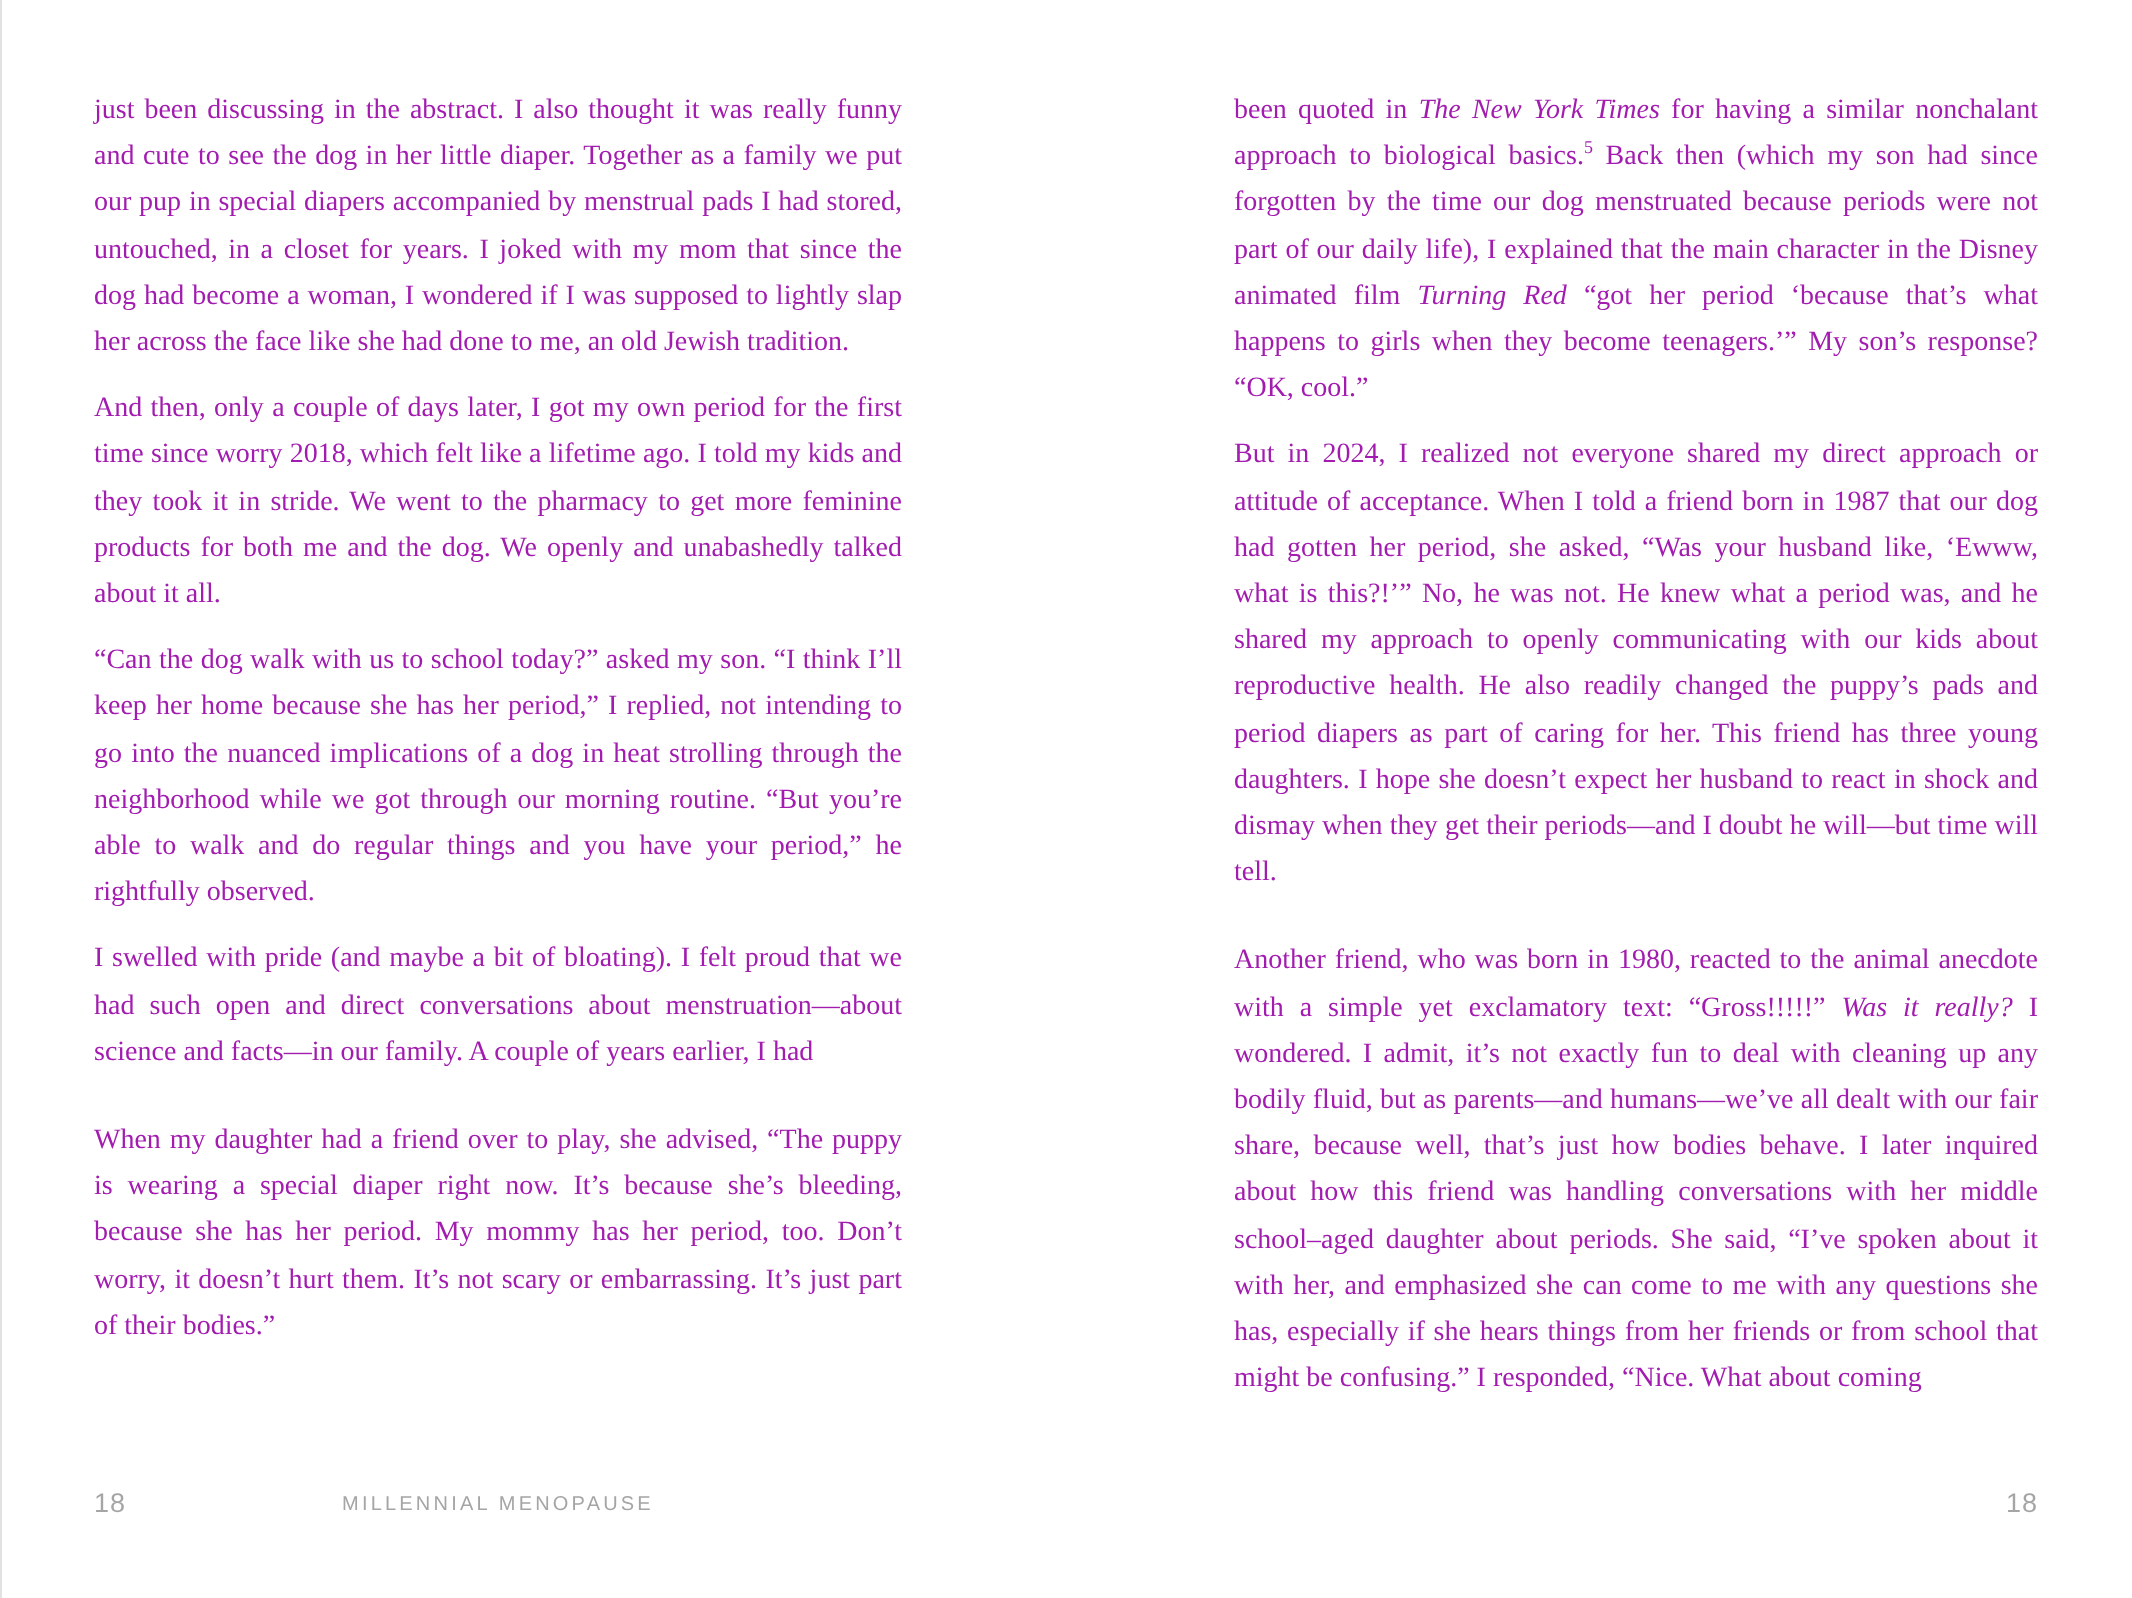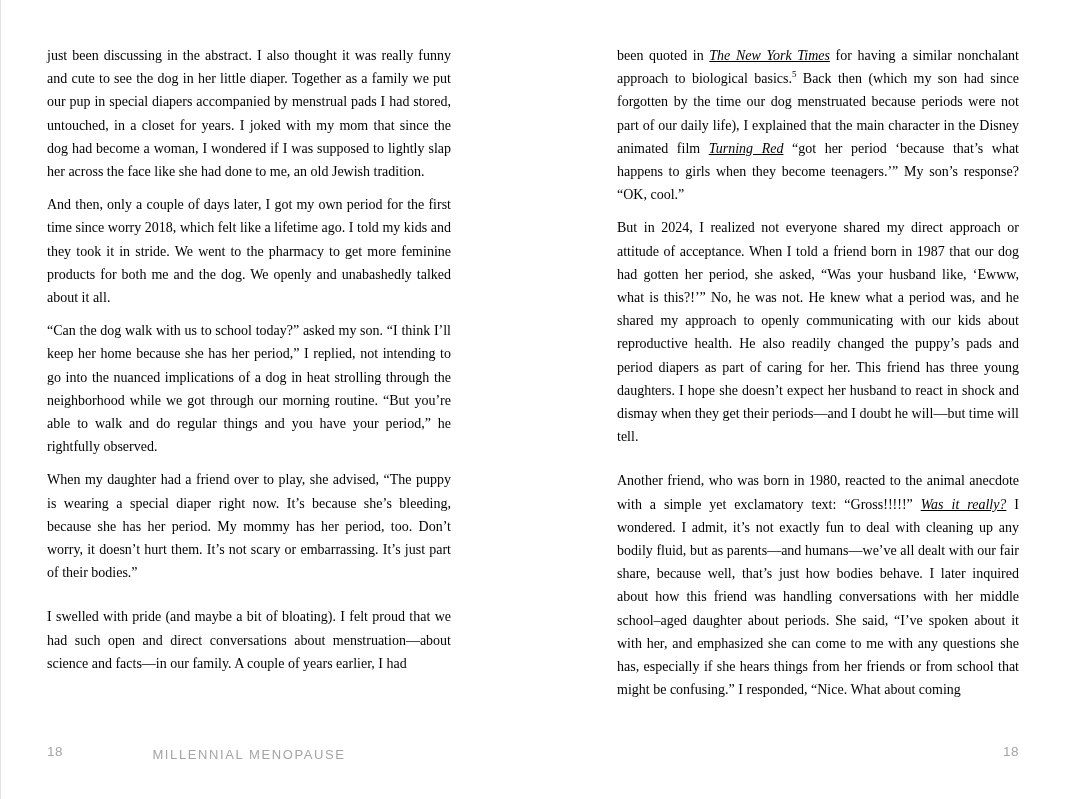--- a/index.html
+++ b/index.html
@@ -22,52 +22,52 @@
     height: 100%;
     background: #e2e2e2;
   }
   .spread {
     position: absolute;
     inset: 0;
   }
   .text-block {
     position: absolute;
     top: 44px;
-    color: #000000;
+    color: #a21caf;
     font-size: 14px;
     line-height: 23.2px;
     text-align: justify;
   }
   .text-block.left  { left: 47px;  width: 404px; }
   .text-block.right { left: 617px; width: 402px; }
   .text-block p {
     margin: 0 0 10px 0;
   }
   .text-block p:last-child { margin-bottom: 0; margin-top: 21px; }
-  .text-block em { font-style: italic; text-decoration: underline; }
+  .text-block em { font-style: italic; }
   .text-block sup {
     font-size: 9px;
     line-height: 0;
     vertical-align: super;
   }
   .page-footer {
     position: absolute;
     top: 744px;
     height: 18px;
     font-family: "Liberation Sans", sans-serif;
     color: #a5a5a5;
   }
   .page-footer.left  { left: 47px;  width: 404px; }
   .page-footer.right { left: 617px; width: 402px; }
   .running-head {
     position: absolute;
     left: 0;
     right: 0;
     text-align: center;
-    font-size: 13px;
+    font-size: 10px;
     letter-spacing: 1.6px;
     top: 3px;
   }
   .folio {
     position: absolute;
     top: 0;
     font-size: 13.5px;
     letter-spacing: 0.5px;
   }
   .page-footer.left  .folio { left: 0; }
@@ -78,22 +78,22 @@
 
 <div class="page-edge"></div>
 
 <div class="spread">
 
   <section>
     <div class="text-block left">
         <p><span>just been discussing in the abstract. I also thought it was really funny and cute to see the dog in her little diaper. Together as a family we put our pup in special diapers accompanied by menstrual pads I had stored, untouched, in a closet for years. I joked with my mom that since the dog had become a woman, I wondered if I was supposed to lightly slap her across the face like she had done to me, an old Jewish tradition.</span></p>
         <p><span>And then, only a couple of days later, I got my own period for the first time since worry 2018, which felt like a lifetime ago. I told my kids and they took it in stride. We went to the pharmacy to get more feminine products for both me and the dog. We openly and unabashedly talked about it all.</span></p>
         <p><span>“Can the dog walk with us to school today?” asked my son. “I think I’ll keep her home because she has her period,” I replied, not intending to go into the nuanced implications of a dog in heat strolling through the neighborhood while we got through our morning routine. “But you’re able to walk and do regular things and you have your period,” he rightfully observed.</span></p>
+        <p><span>I swelled with pride (and maybe a bit of bloating). I felt proud that we had such open and direct conversations about menstruation—about science and facts—in our family. A couple of years earlier, I had</span></p>
         <p><span>When my daughter had a friend over to play, she advised, “The puppy is wearing a special diaper right now. It’s because she’s bleeding, because she has her period. My mommy has her period, too. Don’t worry, it doesn’t hurt them. It’s not scary or embarrassing. It’s just part of their bodies.”</span></p>
-        <p><span>I swelled with pride (and maybe a bit of bloating). I felt proud that we had such open and direct conversations about menstruation—about science and facts—in our family. A couple of years earlier, I had</span></p>
       </div>
     <footer class="page-footer left">
       <span class="folio">18</span>
       <span class="running-head">MILLENNIAL MENOPAUSE</span>
     </footer>
   </section>
 
   <section>
     <div class="text-block right">
         <p><span>been quoted in </span><em>The New York Times</em><span> for having a similar nonchalant approach to biological basics.</span><sup>5</sup><span> Back then (which my son had since forgotten by the time our dog menstruated because periods were not part of our daily life), I explained that the main character in the Disney animated film </span><em>Turning Red</em><span> “got her period ‘because that’s what happens to girls when they become teenagers.’” My son’s response? “OK, cool.”</span></p>

